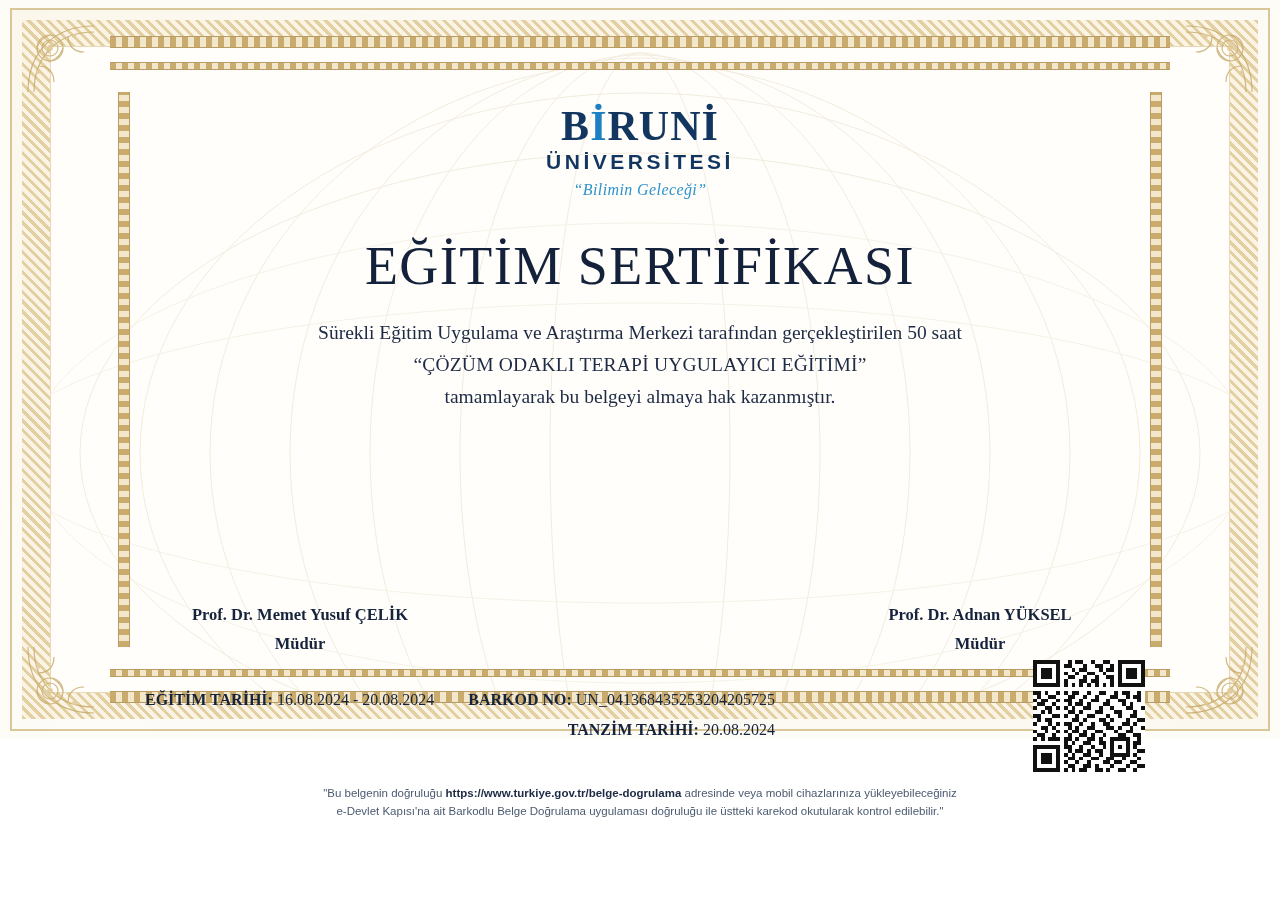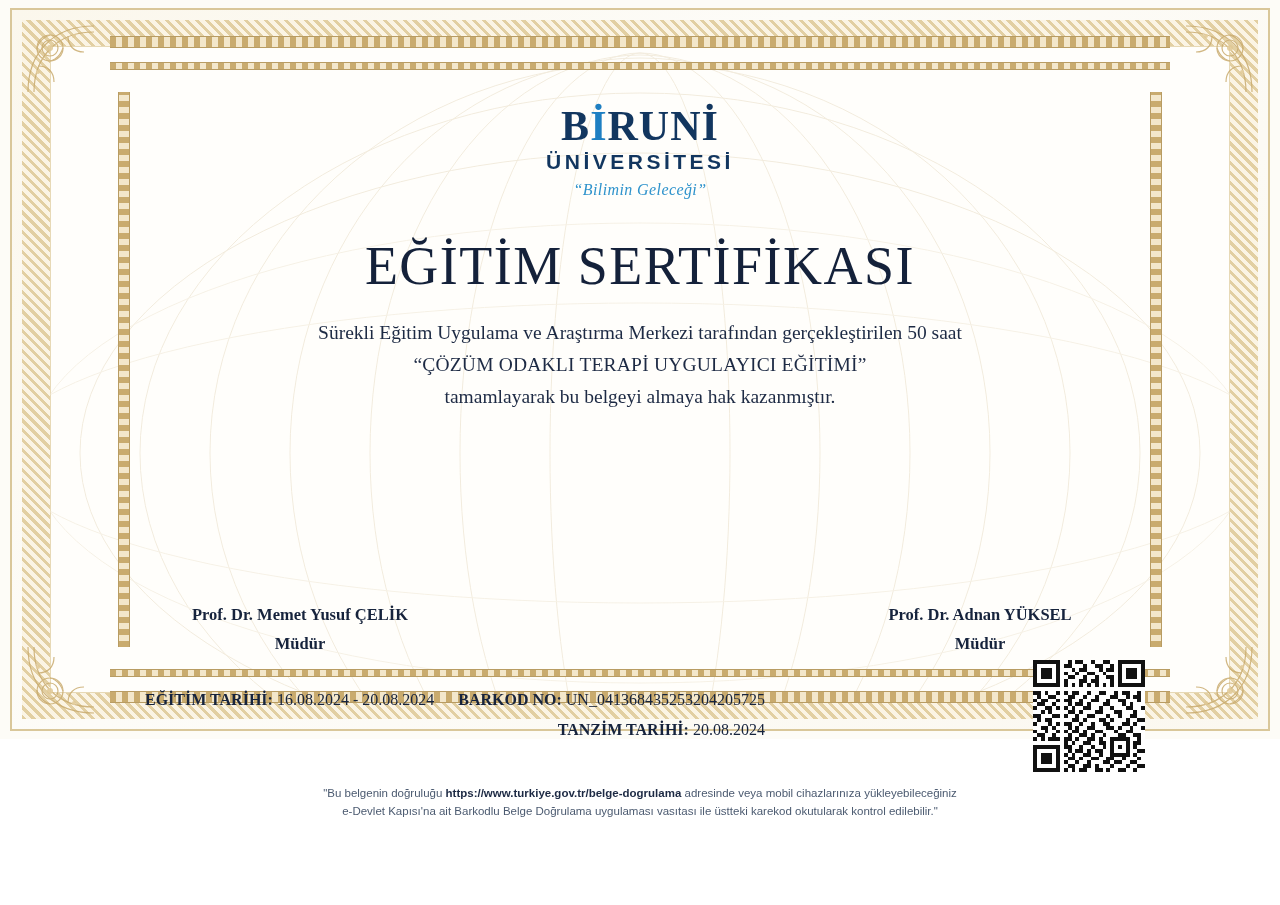--- a/index.html
+++ b/index.html
@@ -183,21 +183,21 @@
 
   
   .meta {
     position: absolute;
     top: 605px;
     left: 10px;
     font-family: "Liberation Serif", serif;
     font-size: 16px;
     color: #16233c;
     display: flex;
-    gap: 24px;
+    gap: 34px;
   }
   .meta .label { font-weight: 700; }
   .meta .col2 { line-height: 1.85; text-align: right; }
   .meta .col1 { line-height: 1.85; }
 
   
   .qr {
     position: absolute;
     right: 0;
     top: 580px;
@@ -599,17 +599,17 @@
             <rect x="22" y="28" width="2" height="1"></rect>
           <rect x="26" y="28" width="1" height="1"></rect>
         </g>
       </svg>
     </div>
 
     <div class="footnote">
       <div>
         <span>"Bu belgenin doğruluğu </span><b>https://www.turkiye.gov.tr/belge-dogrulama</b><span> adresinde veya mobil cihazlarınıza yükleyebileceğiniz</span>
       </div>
-      <div>e-Devlet Kapısı'na ait Barkodlu Belge Doğrulama uygulaması vasıtası ile üstteki karekod okutularak kontrol edilebilir."</div>
+      <div>e-Devlet Kapısı'na ait Barkodlu Belge Doğrulama uygulaması doğruluğu ile üstteki karekod okutularak kontrol edilebilir."</div>
     </div>
 
   </div>
 </div>
 
 </body></html>

